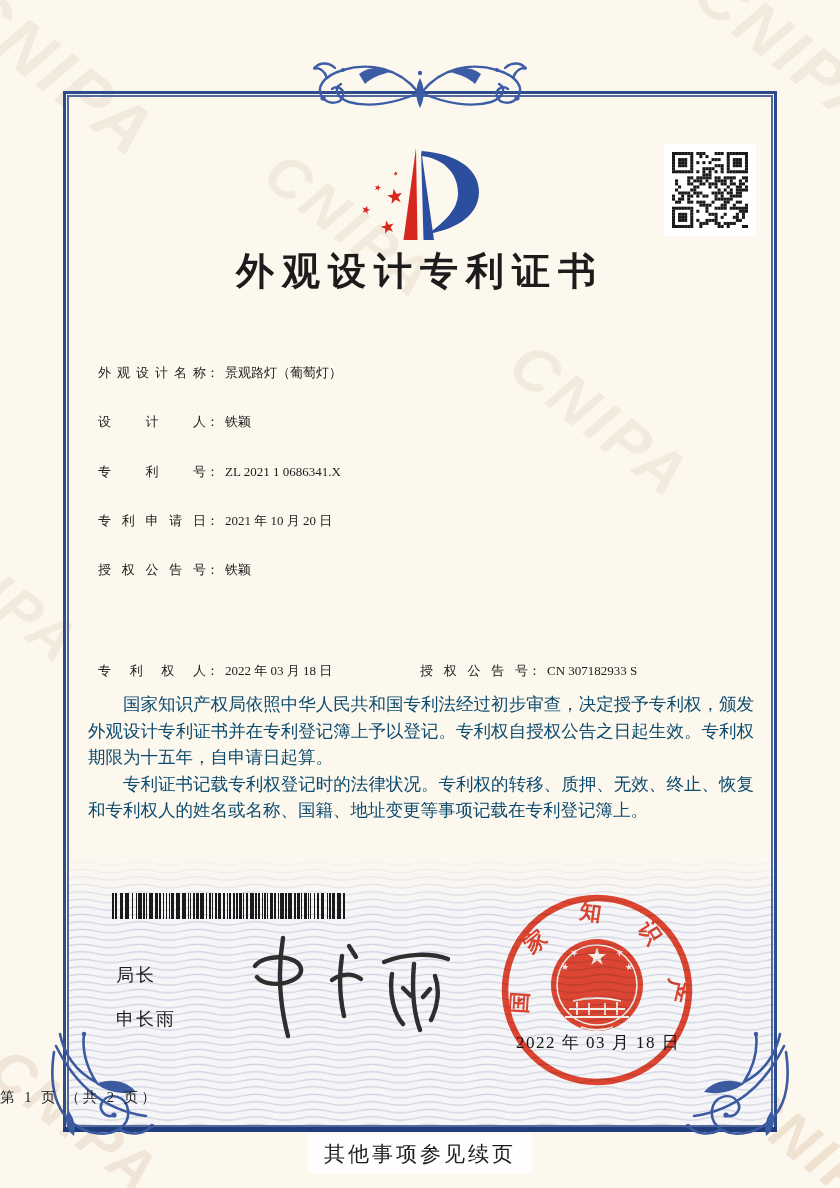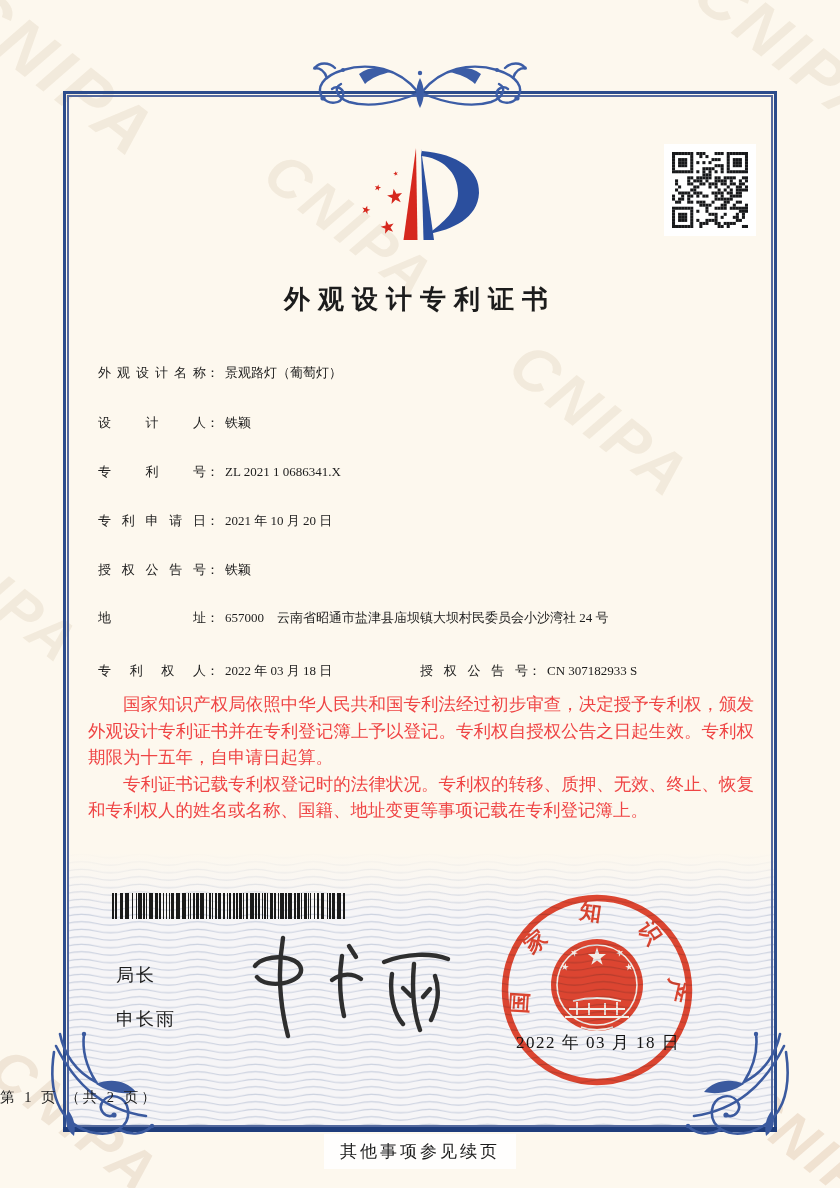--- a/index.html
+++ b/index.html
@@ -22,46 +22,46 @@
   .wavefade{position:absolute;left:67px;top:852px;width:707px;height:60px;z-index:1;
             background:linear-gradient(#fdf8ee,rgba(253,248,238,0));}
   
   .frame{position:absolute;left:63px;top:91px;width:708px;height:1034px;
          border:3px solid #2c4c8c;z-index:2;pointer-events:none;}
   .frame:after{content:"";position:absolute;inset:1px;border:2px solid #54699e;}
   .frame:before{content:"";position:absolute;left:-3px;right:-3px;bottom:-4px;height:5px;background:#1f3d7c;}
   .ornament{position:absolute;z-index:3;}
   
   .certno{position:absolute;left:103px;top:148px;font-size:17px;letter-spacing:2.5px;z-index:4;}
-  .title{position:absolute;left:0;right:0;top:246px;text-align:center;font-size:26px;
-         font-weight:bold;letter-spacing:8px;z-index:4;margin-top:36px;}
+  .title{position:absolute;left:0;right:0;top:246px;text-align:center;font-size:38px;
+         font-weight:bold;letter-spacing:8px;z-index:4;}
   .frow{position:absolute;left:98px;font-size:13px;z-index:4;white-space:nowrap;line-height:26px;}
   .flabel{display:inline-block;width:108px;text-align:justify;text-align-last:justify;vertical-align:top;}
   .fvalue{margin-left:6px;}
   .fwrap .fvalue{display:inline-block;width:478px;white-space:normal;vertical-align:top;}
   .fpair2{position:absolute;left:322px;top:0;}
-  .frow.r0{top:360px;} .frow.r1{top:410px;} .frow.r2{top:459px;}
+  .frow.r0{top:360px;} .frow.r1{top:410px;font-family:Liberation Mono, monospace;} .frow.r2{top:459px;}
   .frow.r3{top:508px;} .frow.r4{top:557px;} .frow.r5{top:605px;} .frow.r6{top:658px;width:660px;}
   .body-text{position:absolute;left:88px;top:691px;width:666px;z-index:4;}
-  .body-text p{margin:0;font-size:17.5px;line-height:26.5px;text-indent:2em;text-align:justify;color:#ef4444;}
+  .body-text p{margin:0;font-size:17.5px;line-height:26.5px;text-indent:2em;text-align:justify;color:#0c4a6e;}
   .barcode{position:absolute;left:112px;top:893px;z-index:4;}
   .director{position:absolute;left:116px;z-index:4;font-size:18px;letter-spacing:2px;}
   .director.lab{top:963px;} .director.nam{top:1007px;}
   .sig{position:absolute;left:238px;top:926px;z-index:4;}
   .qrbox{position:absolute;left:664px;top:144px;width:92px;height:92px;background:#fff;z-index:4;}
   .qrbox svg{position:absolute;left:8px;top:8px;}
   .logo{position:absolute;left:340px;top:130px;z-index:4;}
   .seal{position:absolute;left:495px;top:885px;z-index:5;opacity:.93;mix-blend-mode:multiply;}
   .sealdate{position:absolute;left:516px;top:1031px;font-size:17px;letter-spacing:1.5px;
             color:#141414;z-index:6;white-space:nowrap;}
   .pageinfo{position:absolute;left:0;right:0;top:1088px;text-align:left;font-size:14.5px;
             letter-spacing:3px;z-index:4;}
   .contnote{position:absolute;left:0;right:0;top:1134px;text-align:center;z-index:4;}
   .contnote span{display:inline-block;background:rgba(255,255,255,.85);padding:6px 16px;
-            font-size:17px;letter-spacing:3px;}
+            font-size:21px;letter-spacing:3px;}
 </style>
 </head>
 <body>
 
 <div class="page">
 
   <div class="wm wm1">CNIPA</div>
   <div class="wm wm2">CNIPA</div>
   <div class="wm wm3">CNIPA</div>
   <div class="wm wm4">CNIPA</div>
@@ -473,23 +473,20 @@
   </div>
   <div class="frow r2">
     <span class="flabel">专利号</span><span>：</span><span class="fvalue">ZL 2021 1 0686341.X</span>
   </div>
   <div class="frow r3">
     <span class="flabel">专利申请日</span><span>：</span><span class="fvalue">2021 年 10 月 20 日</span>
   </div>
   <div class="frow r4">
     <span class="flabel">授权公告号</span><span>：</span><span class="fvalue">铁颖</span>
   </div>
-  <div class="frow r5 fwrap">
-    <span class="flabel">地址</span><span>：</span><span class="fvalue">657000　云南省昭通市盐津县庙坝镇大坝村民委员会小沙湾社 24 号</span>
-  </div>
   <div class="frow r6">
     <span>
       <span class="flabel">专利权人</span><span>：</span><span class="fvalue">2022 年 03 月 18 日</span>
     </span>
     <span class="fpair2">
       <span class="flabel">授权公告号</span><span>：</span><span class="fvalue">CN 307182933 S</span>
     </span>
   </div>
 
   <div class="body-text">

